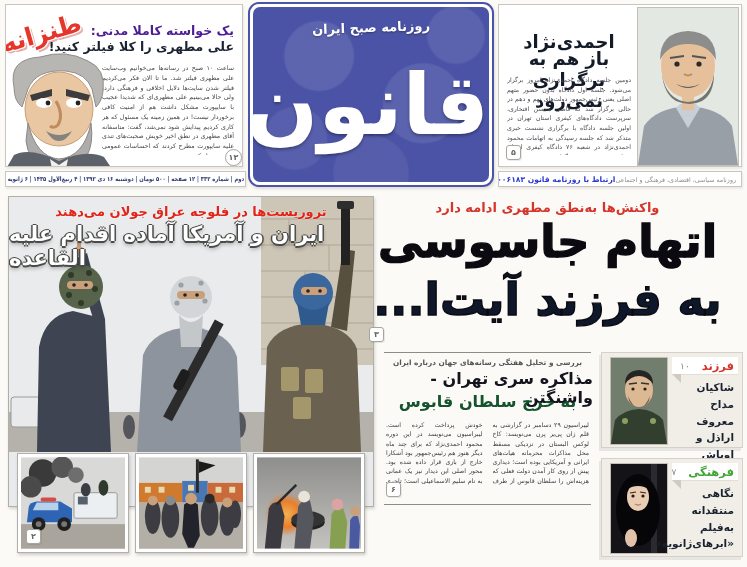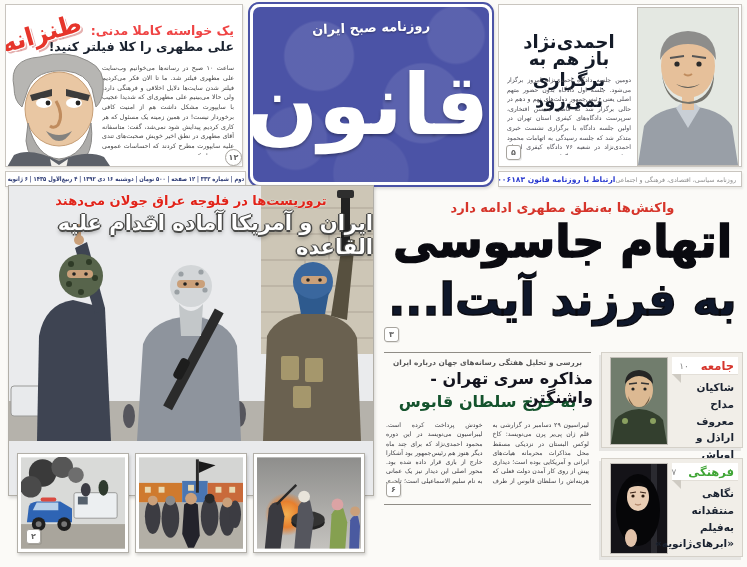--- a/index.html
+++ b/index.html
@@ -5,21 +5,21 @@
   html,body{margin:0;padding:0;background:#ffffff;}
   .page{position:relative;width:747px;height:567px;background:#fbfaf7;overflow:hidden;
         font-family:"DejaVu Sans",sans-serif;direction:rtl;}
   .panel{position:absolute;background:#fff;border:1px solid #c9c5bf;box-shadow:1px 2px 2px rgba(0,0,0,.07);box-sizing:border-box;}
 
   
   #satire-box{left:5px;top:4px;width:238px;height:163px;overflow:hidden;}
   .satire-logo{position:absolute;left:-6px;top:14px;transform:rotate(-16deg);
     font-size:25px;font-weight:bold;color:#e6352b;letter-spacing:1px;
     text-shadow:-1px -1px 0 #fff,1px -1px 0 #fff,-1px 1px 0 #fff,1px 1px 0 #fff,2px 3px 0 rgba(180,30,25,.35);}
-  .satire-kicker{position:absolute;right:8px;top:18px;font-size:12.5px;font-weight:bold;color:#ef4444;}
+  .satire-kicker{position:absolute;right:8px;top:18px;font-size:12.5px;font-weight:bold;color:#4c1d95;}
   .satire-headline{position:absolute;right:8px;top:34px;font-size:12.5px;font-weight:bold;color:#1b2330;}
   .satire-body{position:absolute;right:8px;top:58px;width:132px;height:92px;font-size:6.3px;line-height:1.55;
     color:#474747;text-align:justify;overflow:hidden;}
   .caricature{position:absolute;left:0px;top:44px;width:106px;height:120px;}
   .badge{position:absolute;width:13px;height:13px;background:#fff;border:1px solid #a7a49e;border-radius:3px;
     color:#666;font-size:8px;line-height:13px;text-align:center;font-weight:bold;box-shadow:1px 1px 0 rgba(0,0,0,.08);}
   .badge.circle{width:15px;height:15px;border-radius:50%;line-height:15px;}
 
   
   #date-bar{left:5px;top:171px;width:241px;height:16px;display:flex;align-items:center;justify-content:center;overflow:hidden;}
@@ -50,36 +50,36 @@
   .court-body{position:absolute;right:110px;left:8px;top:70px;height:80px;font-size:6.2px;line-height:1.55;
     color:#4a4a52;text-align:justify;overflow:hidden;}
 
   
   #contact-bar{left:498px;top:171px;width:244px;height:16px;display:flex;align-items:center;
     justify-content:space-between;padding:0 5px;overflow:hidden;}
   .contact-type{font-size:6.3px;color:#8d8d8d;white-space:nowrap;}
   .contact-line{font-size:7.6px;font-weight:bold;color:#2b3bd0;white-space:nowrap;}
 
   
-  #photo-main{left:8px;top:185px;width:366px;height:311px;border:1px solid #b2afa8;background:#e9eaec;
+  #photo-main{left:8px;top:196px;width:366px;height:311px;border:1px solid #b2afa8;background:#e9eaec;
     box-shadow:1px 2px 3px rgba(0,0,0,.15);overflow:hidden;}
   #photo-main svg{display:block;}
   .photo-kicker{position:absolute;top:7px;width:100%;text-align:center;font-size:13px;font-weight:bold;color:#e1241a;
     text-shadow:0 0 2px #fff;}
-  .photo-headline{position:absolute;top:25px;width:100%;text-align:right;font-size:21px;font-weight:bold;color:#fff;
+  .photo-headline{position:absolute;top:25px;width:100%;text-align:left;font-size:21px;font-weight:bold;color:#fff;
     text-shadow:-1.5px 0 0 #4a4a48,1.5px 0 0 #4a4a48,0 -1.5px 0 #4a4a48,0 1.5px 0 #4a4a48,0 3px 4px rgba(0,0,0,.35);}
 
   
   .small-photo{position:absolute;top:453px;width:112px;height:100px;background:#fff;border:1px solid #b2afa8;
     padding:3px;box-sizing:border-box;box-shadow:1px 2px 3px rgba(0,0,0,.18);}
   #sp1{left:17px;} #sp2{left:135px;} #sp3{left:253px;}
   .small-photo svg{display:block;width:100%;height:100%;}
 
   
-  #lead-block{position:absolute;left:380px;top:198px;width:365px;height:146px;}
+  #lead-block{position:absolute;left:365px;top:198px;width:365px;height:146px;}
   .lead-kicker{position:absolute;top:2px;width:100%;text-align:center;font-size:13px;font-weight:bold;color:#d6352b;}
   .lead-h1{position:absolute;top:16px;width:100%;text-align:center;font-size:45px;font-weight:bold;color:#0a0a10;
     line-height:56px;-webkit-text-stroke:1.4px #0a0a10;}
   .lead-h2{position:absolute;top:74px;width:100%;text-align:center;font-size:45px;font-weight:bold;color:#0f172a;
     line-height:56px;-webkit-text-stroke:1.4px #0a0a10;}
 
   
   #oman-block{position:absolute;left:382px;top:352px;width:211px;height:153px;}
   .rule{position:absolute;left:2px;right:2px;height:1px;background:#8f8c86;}
   .oman-kicker{position:absolute;top:6px;width:100%;text-align:center;font-size:7.3px;color:#555;font-weight:bold;}
@@ -366,21 +366,21 @@
         <circle cx="42" cy="63" r="3" fill="#8aa060"></circle>
       <ellipse cx="28" cy="32" rx="14" ry="17" fill="#dcb992"></ellipse>
       <path d="M14,26 Q14,13 28,12 Q42,13 42,26 Q36,18 28,18 Q20,18 14,26 Z" fill="#252525"></path>
       <path d="M17,38 Q22,50 28,50 Q34,50 39,38 Q38,48 28,50 Q18,48 17,38 Z" fill="#6a5a44"></path>
       <circle cx="22" cy="31" r="1.6" fill="#222"></circle>
         <circle cx="34" cy="31" r="1.6" fill="#222"></circle>
       <path d="M18,26 L26,25" stroke="#333" stroke-width="1.6"></path>
         <path d="M30,25 L38,26" stroke="#333" stroke-width="1.6"></path>
     </svg>
     <div class="rail-tab">
-      <span class="rail-label" style="color:#d6352c;">جامعه</span>
+      <span class="rail-label" style="color:#d6352c;">فرزند</span>
       <span class="rail-num">۱۰</span>
     </div>
     <div class="rail-fold"></div>
     <div class="rail-headline">شاکیان مداح معروف اراذل و اوباش نیستند</div>
   </div>
 
   <div class="rail-box" id="culture-box">
     <svg class="rail-photo" viewBox="0 0 56 89">
       <rect width="56" height="89" fill="#141318"></rect>
       <rect x="40" width="6" height="89" fill="#2a2a30"></rect>

